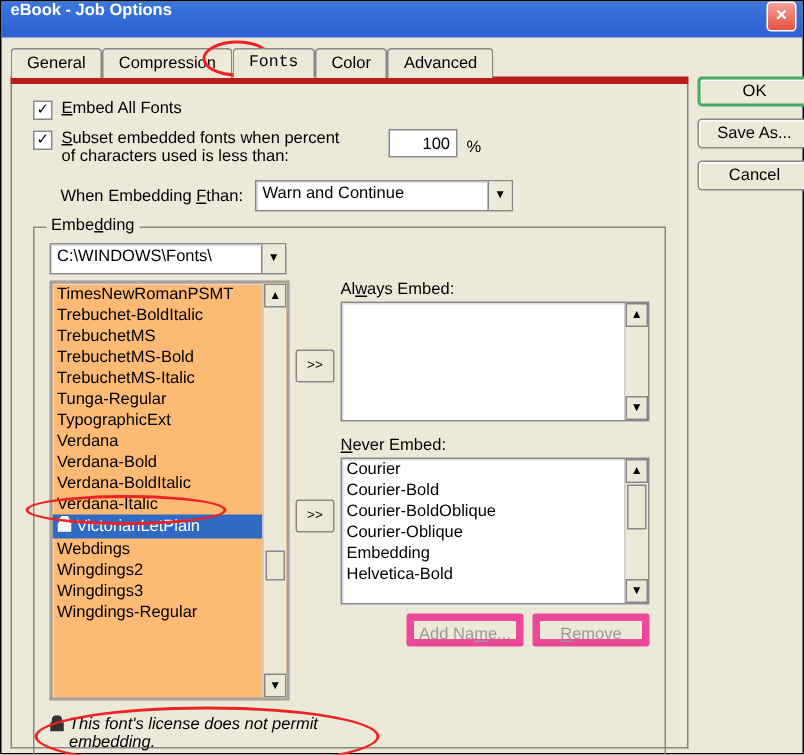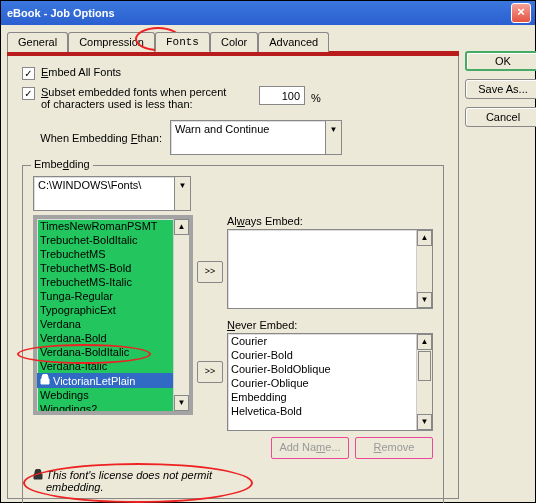--- a/index.html
+++ b/index.html
@@ -1,59 +1,59 @@
 <!DOCTYPE html>
 <html><head>
 <meta charset="utf-8">
 <style>
 * { box-sizing: border-box; font-family: Tahoma, sans-serif; font-size: 11px; }
 body { margin: 0; background: #fff; }
 .window { width: 536px; height: 503px; background: #ece9d8; border: 1px solid #000; position: relative; }
-.titlebar { height: 24px; background: linear-gradient(#3b77dd, #2a5fd0); color: #fff; display: flex; align-items: center; padding: 0 4px; font-weight: bold; gap: 27px; }
+.titlebar { height: 24px; background: linear-gradient(#3b77dd, #2a5fd0); color: #fff; display: flex; align-items: flex-start; padding: 0 4px; font-weight: bold; gap: 27px; }
 .titlebar-text { flex: 1; padding-left: 2px; }
 .close-btn { width: 20px; height: 20px; background: linear-gradient(#f5a09a, #e4533e); border: 1px solid #fff; border-radius: 3px; color: #fff; text-align: center; line-height: 16px; font-family: Arial; font-size: 13px; font-weight: bold; cursor: default; }
 .content { display: flex; padding: 6px; height: calc(100% - 24px); }
 .main-area { flex: 1; position: relative; }
 .side-area { width: 70px; padding-left: 6px; padding-top: 20px; }
 .btn { background: #ece9d8; border: 1px solid #888; border-radius: 3px; padding: 3px 6px; margin-bottom: 8px; width: 76px; text-align: center; box-shadow: inset 1px 1px 0 #fff; cursor: default; }
 .btn.default { border: 2px solid #4a6; padding: 2px 5px; }
 .tab-strip { display: flex; border-bottom: 5px solid #b91c1c; position: relative; }
 .tab { padding: 3px 10px; border: 1px solid #888; border-bottom: none; background: #ece9d8; margin-right: 0px; border-radius: 3px 3px 0 0; position: relative; top: 1px; cursor: default; }
 .tab.active { background: #ece9d8; top: 1px; border-bottom: 1px solid #ece9d8; z-index: 2; }
 .tab-panel { border: 1px solid #888; border-top: none; padding: 10px 14px; background: #ece9d8; height: calc(100% - 22px); }
 .checkline { display: flex; align-items: flex-start; margin-bottom: 6px; }
 .checkbox { width: 13px; height: 13px; border: 1px solid #888; background: #fff; margin-right: 6px; text-align: center; line-height: 11px; font-size: 10px; flex-shrink: 0; margin-top: 1px; }
 .u { text-decoration: underline; }
 .pctline { display: flex; align-items: flex-start; margin-bottom: 10px; }
 .pct-input { width: 46px; height: 19px; border: 1px solid #888; background: #fff; margin-left: 18px; text-align: right; padding: 2px 4px; }
 .failsline { display: flex; align-items: center; margin: 4px 0 10px 0; }
-.dropdown { display: flex; height: 35px; border: 1px solid #888; background: #fff; box-shadow: inset 1px 1px 0 #ddd; }
+.dropdown { display: flex; height: 21px; border: 1px solid #888; background: #fff; box-shadow: inset 1px 1px 0 #ddd; }
 .dropdown-text { flex: 1; padding: 2px 4px; }
 .dropdown-arrow { width: 16px; background: #ece9d8; border-left: 1px solid #888; text-align: center; line-height: 17px; font-size: 8px; }
 .groupbox { border: 1px solid #888; padding: 10px; position: relative; margin-top: 4px; }
 .groupbox-title { position: absolute; top: -8px; left: 8px; background: #ece9d8; padding: 0 3px; }
 .embed-layout { display: flex; }
 .embed-left { width: 160px; }
 .embed-mid { width: 34px; display: flex; flex-direction: column; align-items: center; }
 .embed-right { flex: 1; }
-.font-list { border: 4px solid #a3a3a3; background: #22c55e; box-shadow: inset 1px 1px 0 #ddd; height: 200px; overflow: hidden; position: relative; }
+.font-list { border: 2px solid #a3a3a3; background: #fdba74; box-shadow: inset 1px 1px 0 #ddd; height: 280px; overflow: hidden; position: relative; }
 .font-list-inner { position: absolute; left: 0; top: 0; right: 16px; }
 .font-item { padding: 1px 3px; white-space: nowrap; overflow: hidden; }
 .font-item.selected { background: #316ac5; color: #fff; display: flex; align-items: center; }
 .lock-icon { display: inline-block; margin-right: 3px; }
 .scrollbar { position: absolute; right: 0; top: 0; width: 16px; height: 100%; background: #ece9d8; border-left: 1px solid #ccc; }
 .scroll-btn { height: 16px; background: #ece9d8; border: 1px solid #888; text-align: center; font-size: 8px; line-height: 13px; }
 .scroll-thumb { background: #ece9d8; border: 1px solid #888; margin: 1px; }
 .move-btn { width: 26px; height: 22px; border: 1px solid #888; background: #ece9d8; font-size: 9px; text-align: center; line-height: 19px; margin-bottom: 6px; border-radius: 2px; cursor: default; }
 .sublabel { margin-bottom: 2px; }
 .small-list { border: 1px solid #888; background: #fff; box-shadow: inset 1px 1px 0 #ddd; height: 80px; position: relative; }
 .small-list-inner { position: absolute; left: 0; top: 0; right: 16px; }
 .small-item { padding: 1px 3px; }
 .bottom-btns { display: flex; justify-content: flex-end; gap: 6px; margin-top: 6px; }
-.btn2 { width: 78px; height: 22px; border: 1px solid #ec4899; background: #ece9d8; border-radius: 2px; color: #999; text-align: center; line-height: 19px; }
+.btn2 { width: 78px; height: 22px; border: 5px solid #ec4899; background: #ece9d8; border-radius: 2px; color: #999; text-align: center; line-height: 19px; }
 .license-note { display: flex; align-items: flex-start; margin-top: 10px; }
 .red-oval { position: absolute; border: 2px solid #e22; border-radius: 50%; pointer-events: none; }
 svg.lock { width: 10px; height: 11px; }
 </style>
 </head>
 <body>
 
 <div class="window">
   <div class="titlebar">
     <span class="titlebar-text">eBook - Job Options</span>

